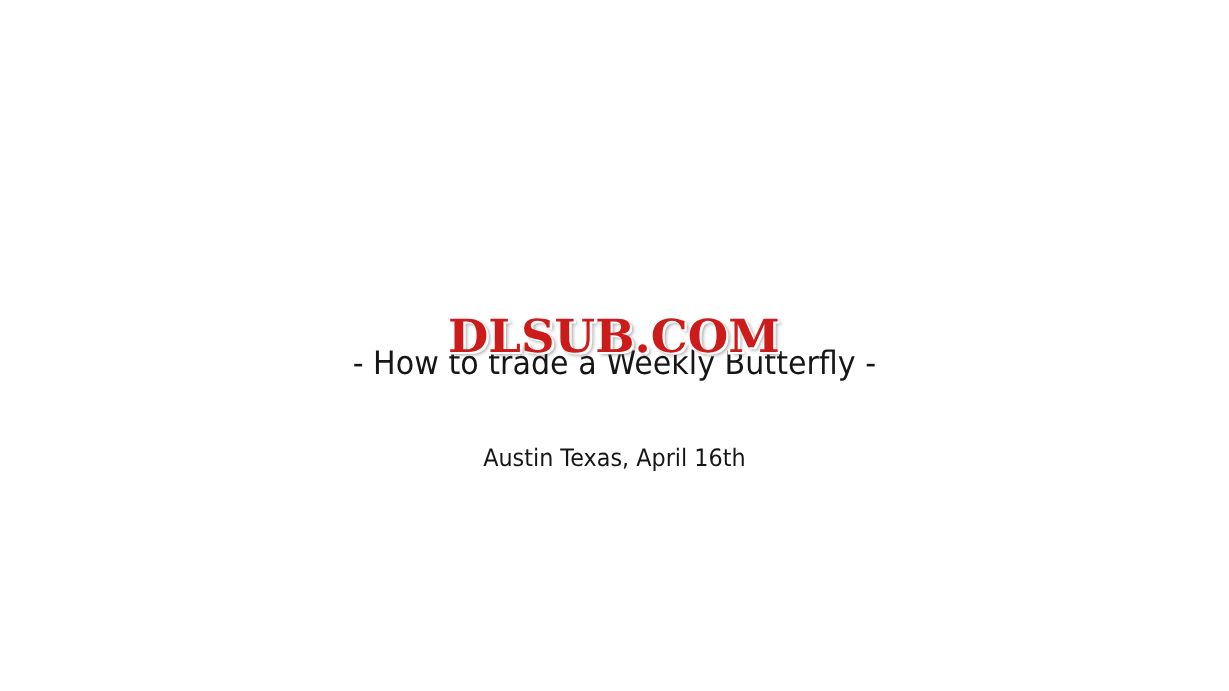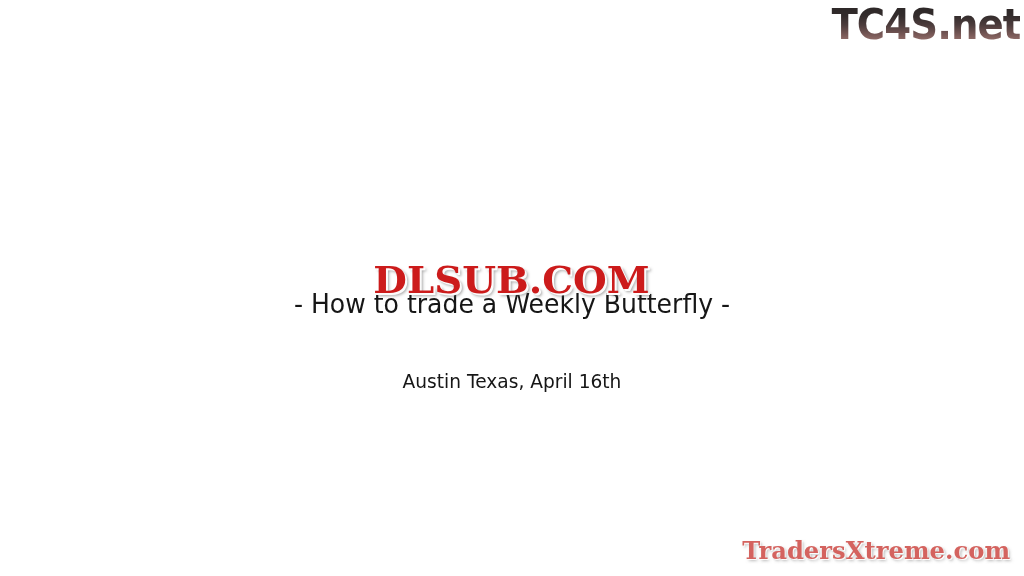--- a/index.html
+++ b/index.html
@@ -152,30 +152,24 @@
     text-shadow:
        1px 1px 0 rgba(255,255,255,0.9),
        2px 2px 3px rgba(120,120,120,0.5);
   }
 </style>
 </head>
 <body>
 
 <div id="slide">
 
-  <div class="brand-logo">
-    <span class="brand-logo-text">TC4S.net</span>
-  </div>
 
 
   <div class="subtitle">- How to trade a Weekly Butterfly -</div>
 
   <div class="venue">Austin Texas, April 16th</div>
 
   <div class="wm-center">
     <span class="wm-center-text">DLSUB.COM</span>
   </div>
 
-  <div class="wm-bottom">
-    <span class="wm-bottom-text">TradersXtreme.com</span>
-  </div>
 
 </div>
 
 </body></html>

